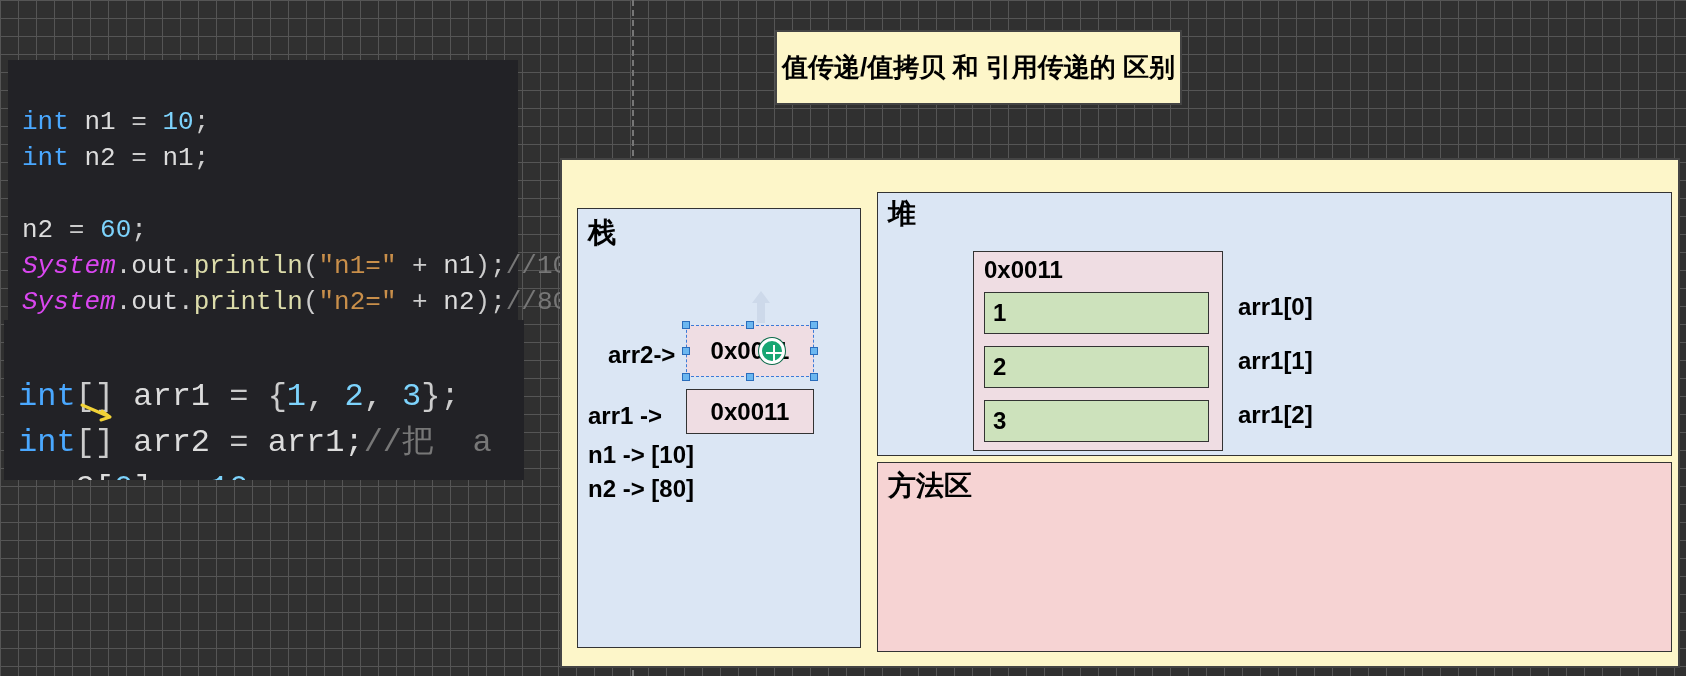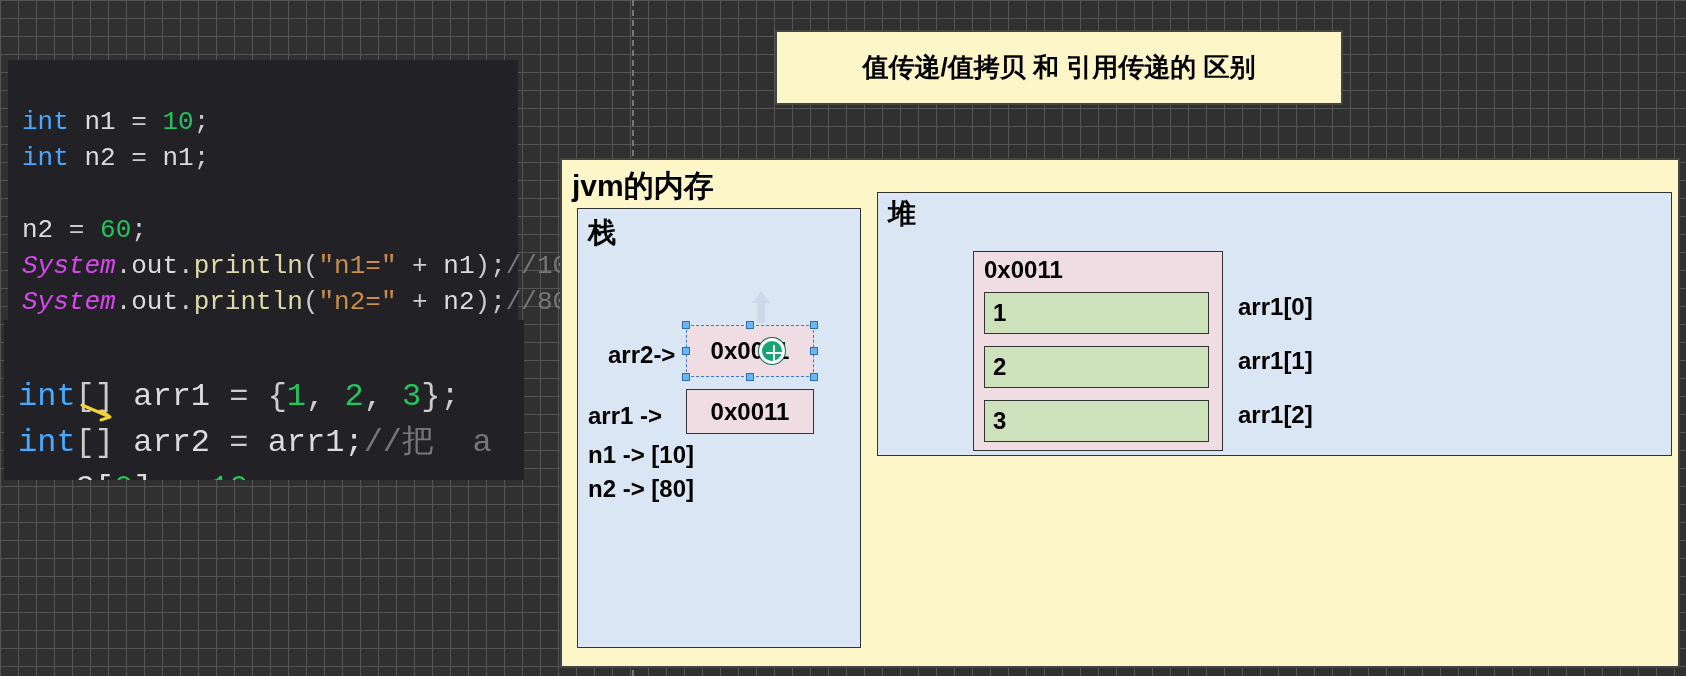--- a/index.html
+++ b/index.html
@@ -36,31 +36,31 @@
     color: #ddd;
     font-family: Consolas, "Courier New", monospace;
     font-size: 28px;
     line-height: 38px;
     padding: 8px 14px;
     white-space: pre;
   }
   .kw { color: #4aa8ff; }
   .cls { color: #d946ef; font-style: italic; }
   .op { color: #ccc; }
-  .num { color: #22c55e; font-family: Liberation Mono, monospace; }
+  .num { color: #7dd3fc; font-family: Liberation Mono, monospace; }
   .str { color: #c98f4a; }
   .cmt { color: #777; }
   .id { color: #dcdcdc; }
   .fn { color: #dcdcaa; }
   
   .title-box {
     position: absolute;
     left: 775px;
     top: 30px;
-    width: 568px;
+    width: 407px;
     height: 75px;
     background: #fdf6c9;
     border: 2px solid #444;
     display: flex;
     align-items: center;
     justify-content: center;
     font-size: 26px;
     font-weight: bold;
     color: #000;
   }
@@ -245,21 +245,20 @@
 
 <svg class="yarrow" style="left:80px; top:401px;" viewBox="0 0 40 22">
   <path d="M2 4 L30 16 M30 16 L22 10 M30 16 L21 19" stroke="#f2d337" stroke-width="3" fill="none" stroke-linecap="round"></path>
 </svg>
 
 <div class="title-box">
   <span>值传递/值拷贝 和  引用传递的 区别</span>
 </div>
 
 <div class="jvm-box">
-  <div class="jvm-title">jvm的内存</div>
 
   <div class="stack-box">
     <div class="stack-title">栈</div>
 
     <svg class="up-arrow-icon" style="left:170px; top:78px; width:26px; height:40px;" viewBox="0 0 26 40">
       <path d="M13 4 L4 16 L9 16 L9 36 L17 36 L17 16 L22 16 Z" fill="#cdd9ea"></path>
     </svg>
 
     <div class="stack-label" style="left:10px; top:132px;margin-left:20px;">arr2-&gt;</div>
 
@@ -297,20 +296,23 @@
       </div>
       <div class="obj-cell" style="top:148px;">
         <span>3</span>
       </div>
     </div>
     <div class="obj-label" style="left:360px; top:100px;">arr1[0]</div>
     <div class="obj-label" style="left:360px; top:154px;">arr1[1]</div>
     <div class="obj-label" style="left:360px; top:208px;">arr1[2]</div>
   </div>
 
+  <div class="method-box">
+    <div class="method-title">方法区</div>
+  </div>
 
   <svg class="arrows">
     <defs>
       <marker id="ah" markerWidth="10" markerHeight="10" refX="8" refY="3" orient="auto">
         <path d="M0,0 L9,3 L0,6 Z" fill="#000"></path>
       </marker>
     </defs>
 
     <path d="M252 188 L320 188 L320 80 L408 80 L408 90" stroke="#000" stroke-width="3" fill="none" marker-end="url(#ah)"></path>
 

